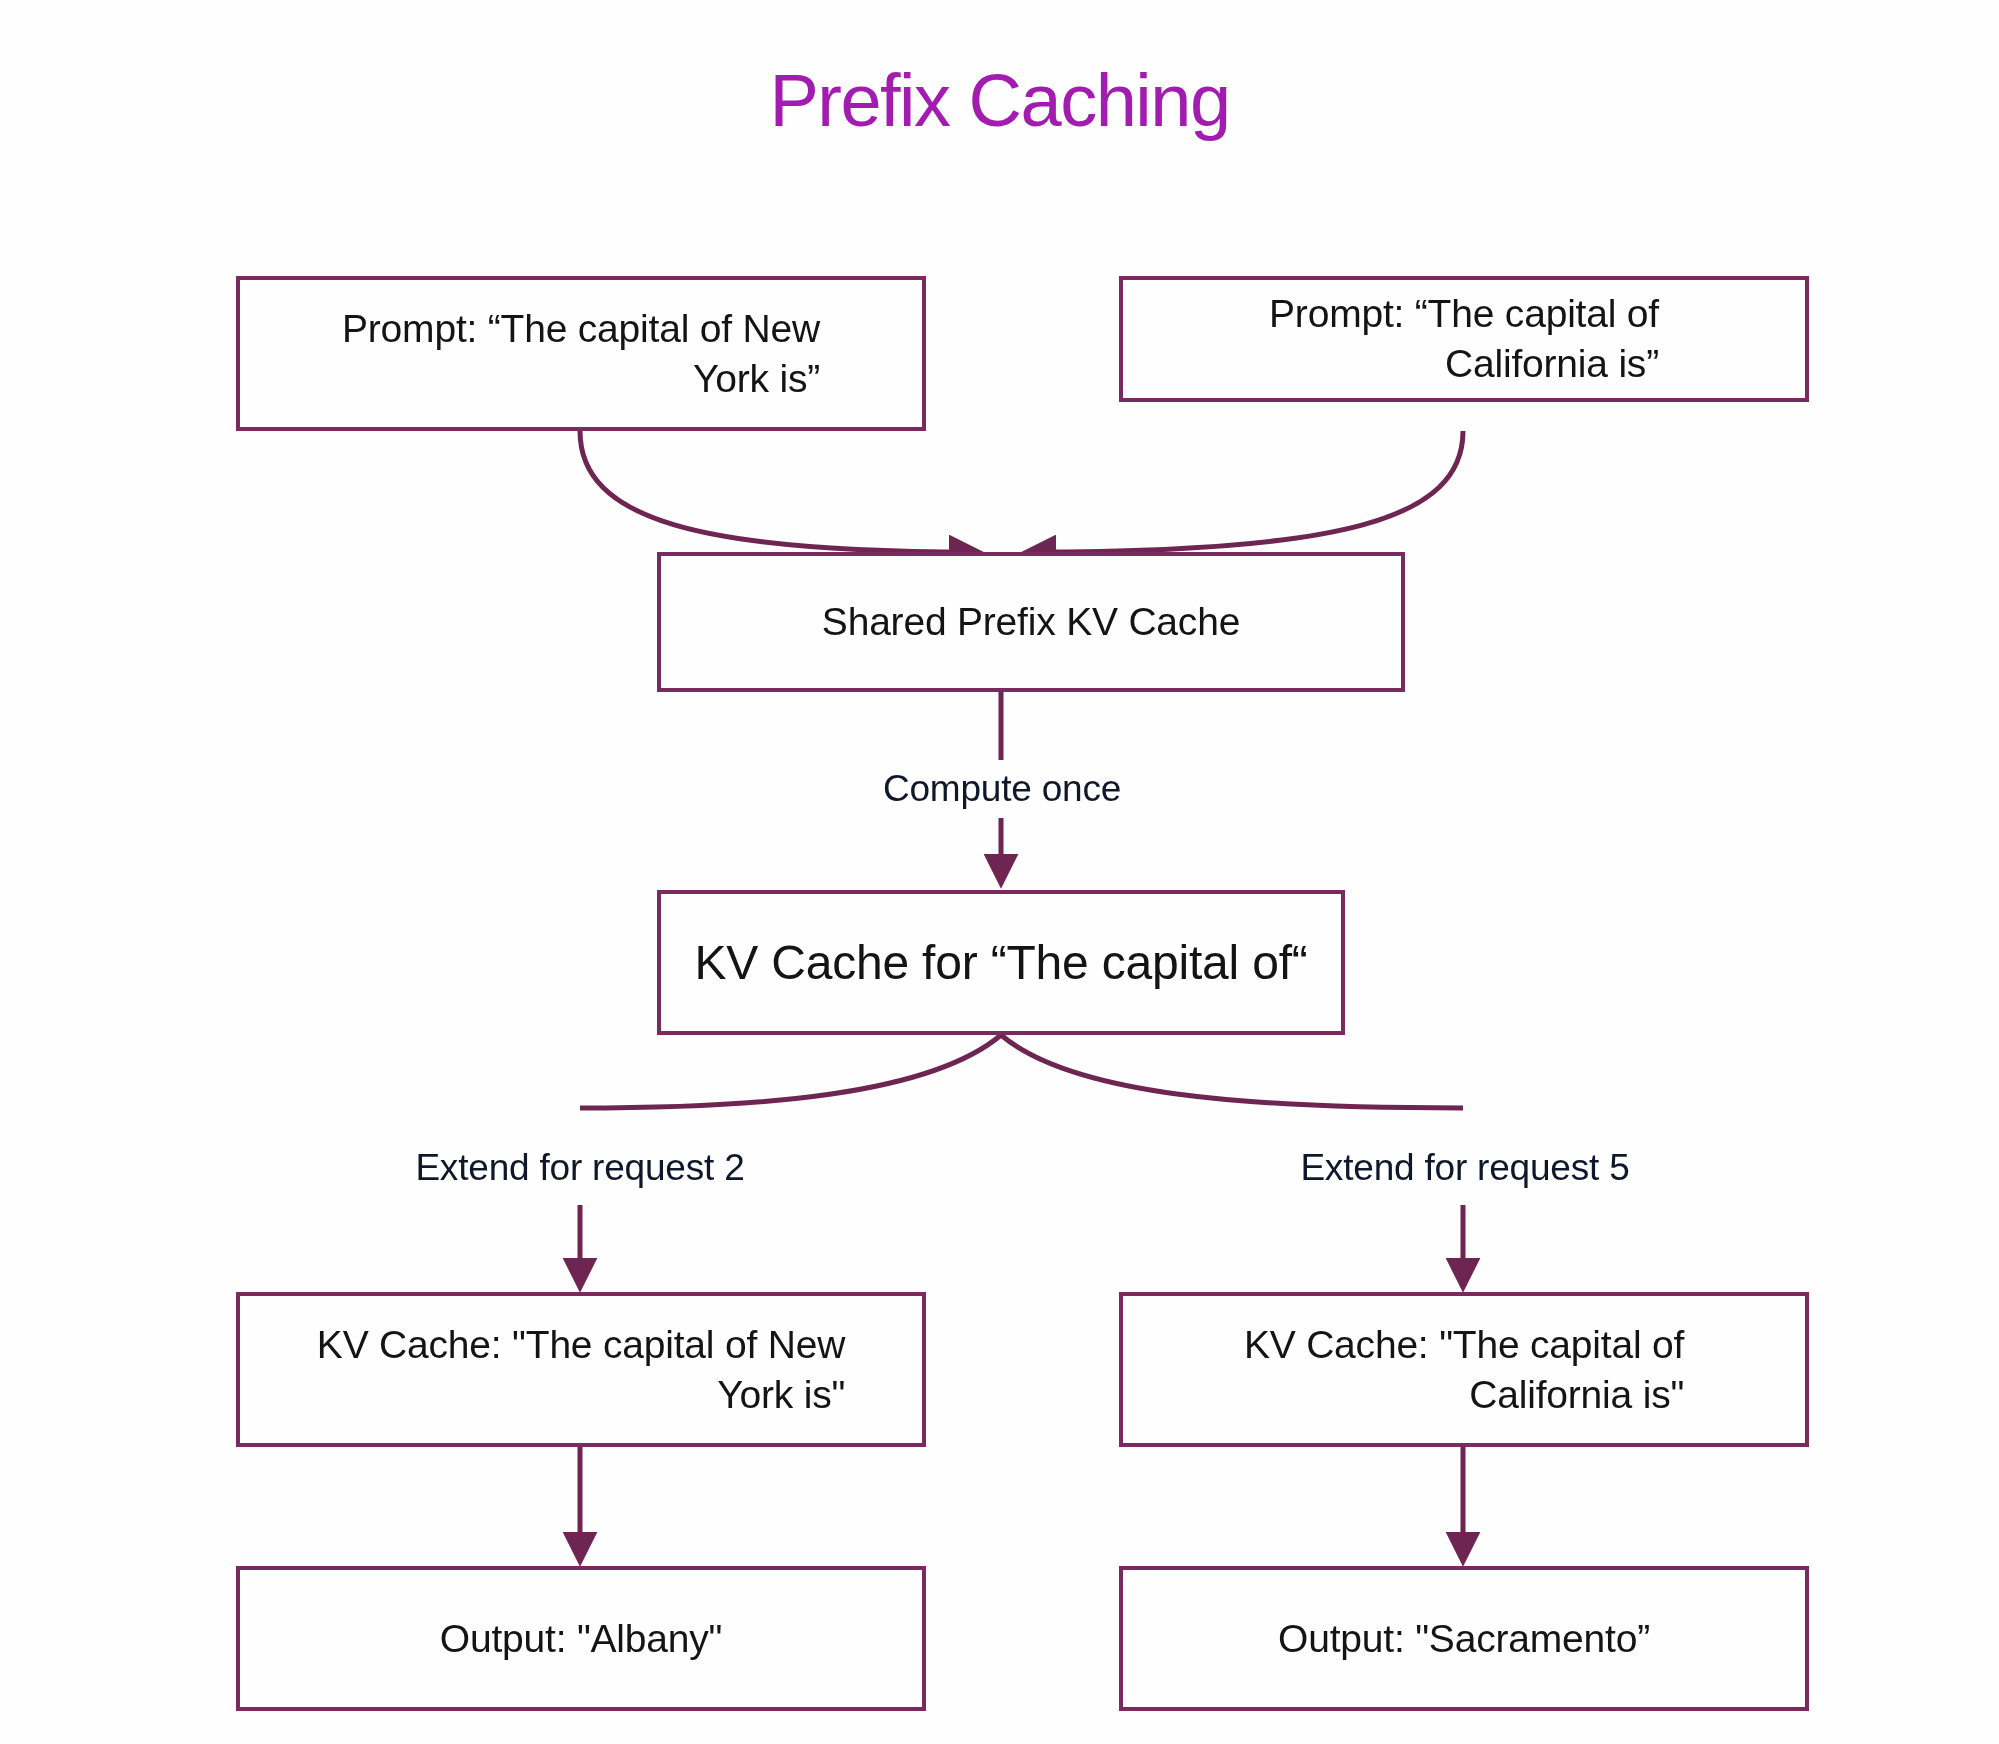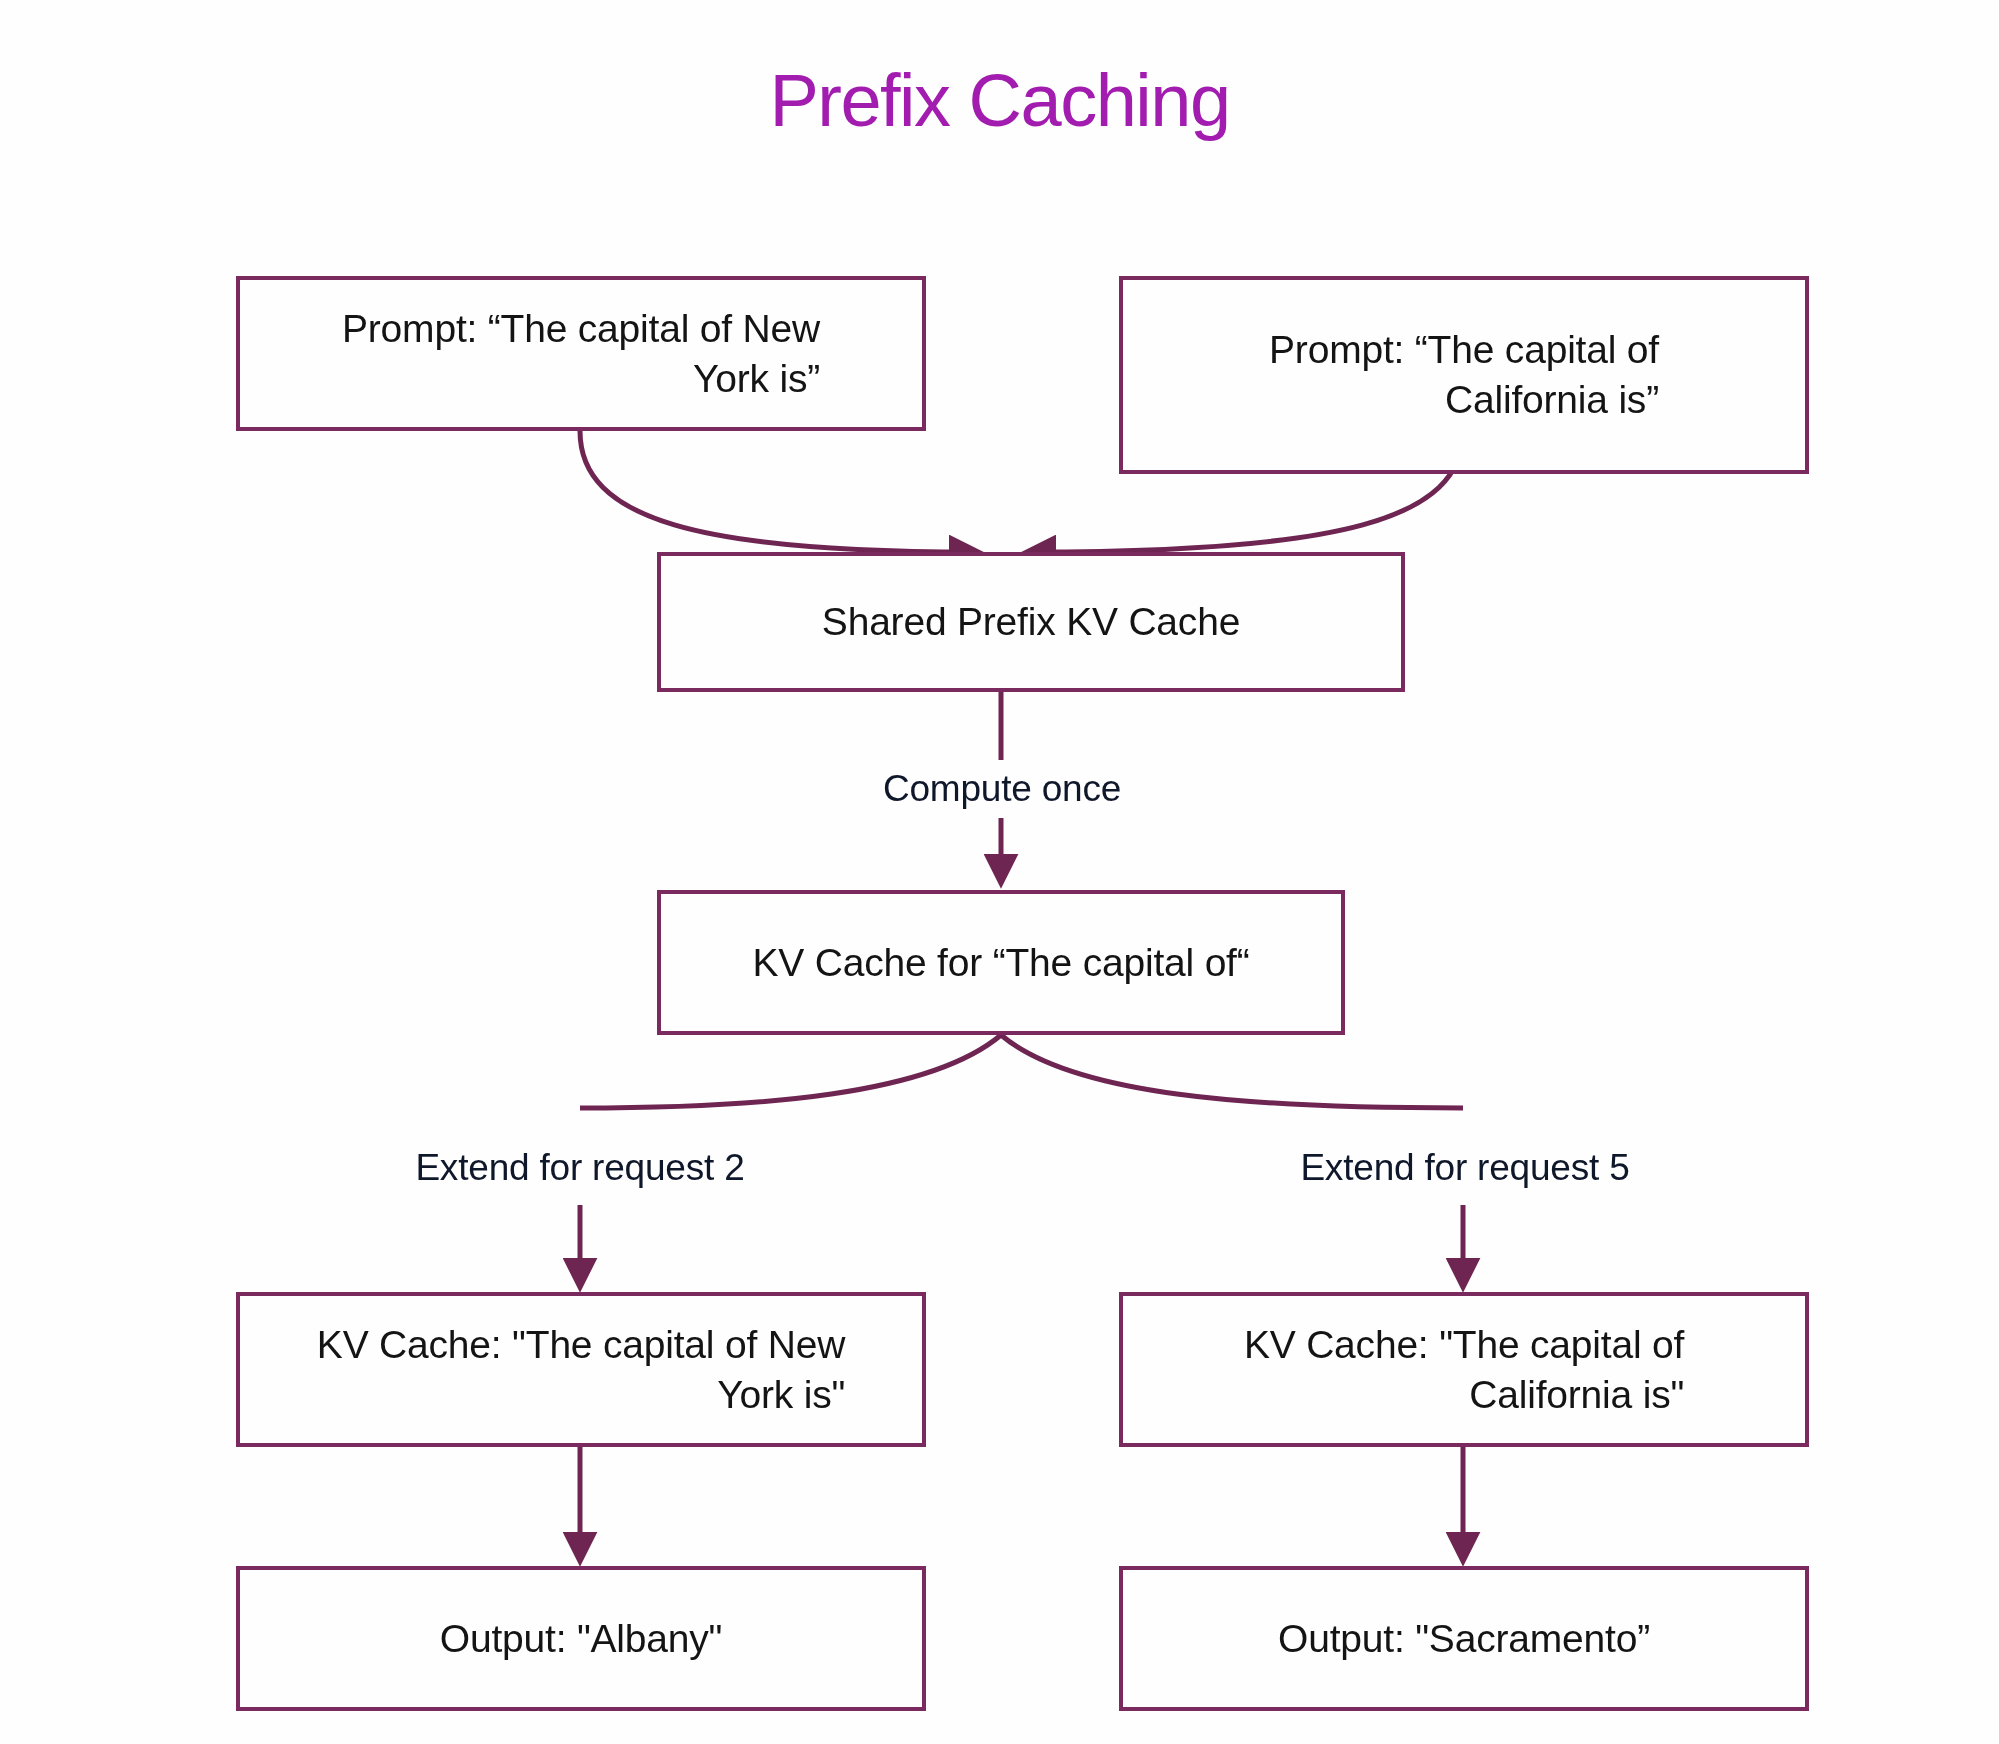--- a/index.html
+++ b/index.html
@@ -61,23 +61,23 @@
     position: absolute;
     text-align: center;
     font-size: 37px;
     color: #0f172a;
     letter-spacing: -0.2px;
     white-space: nowrap;
   }
 
   
   #node-prompt-left   { left: 236px;  top: 276px;  width: 690px;  height: 155px; font-size: 39px; }
-  #node-prompt-right  { left: 1119px; top: 276px;  width: 690px;  height: 198px; font-size: 39px; }
+  #node-prompt-right  { left: 1119px; top: 276px;  width: 690px;  height: 126px; font-size: 39px; }
   #node-shared-cache  { left: 657px;  top: 552px;  width: 748px;  height: 140px; font-size: 39px; }
-  #node-prefix-cache  { left: 657px;  top: 890px;  width: 688px;  height: 145px; font-size: 39px; }
+  #node-prefix-cache  { left: 657px;  top: 890px;  width: 688px;  height: 145px; font-size: 48px; }
   #node-kv-left       { left: 236px;  top: 1292px; width: 690px;  height: 155px; font-size: 39px; }
   #node-kv-right      { left: 1119px; top: 1292px; width: 690px;  height: 155px; font-size: 39px; }
   #node-out-left      { left: 236px;  top: 1566px; width: 690px;  height: 145px; font-size: 39px; }
   #node-out-right     { left: 1119px; top: 1566px; width: 690px;  height: 145px; font-size: 39px; }
 
   
   #label-compute-once { left: 757px;  top: 768px;  width: 490px; }
   #label-extend-1     { left: 300px;  top: 1147px; width: 560px; }
   #label-extend-2     { left: 1185px; top: 1147px; width: 560px; }
 </style>

